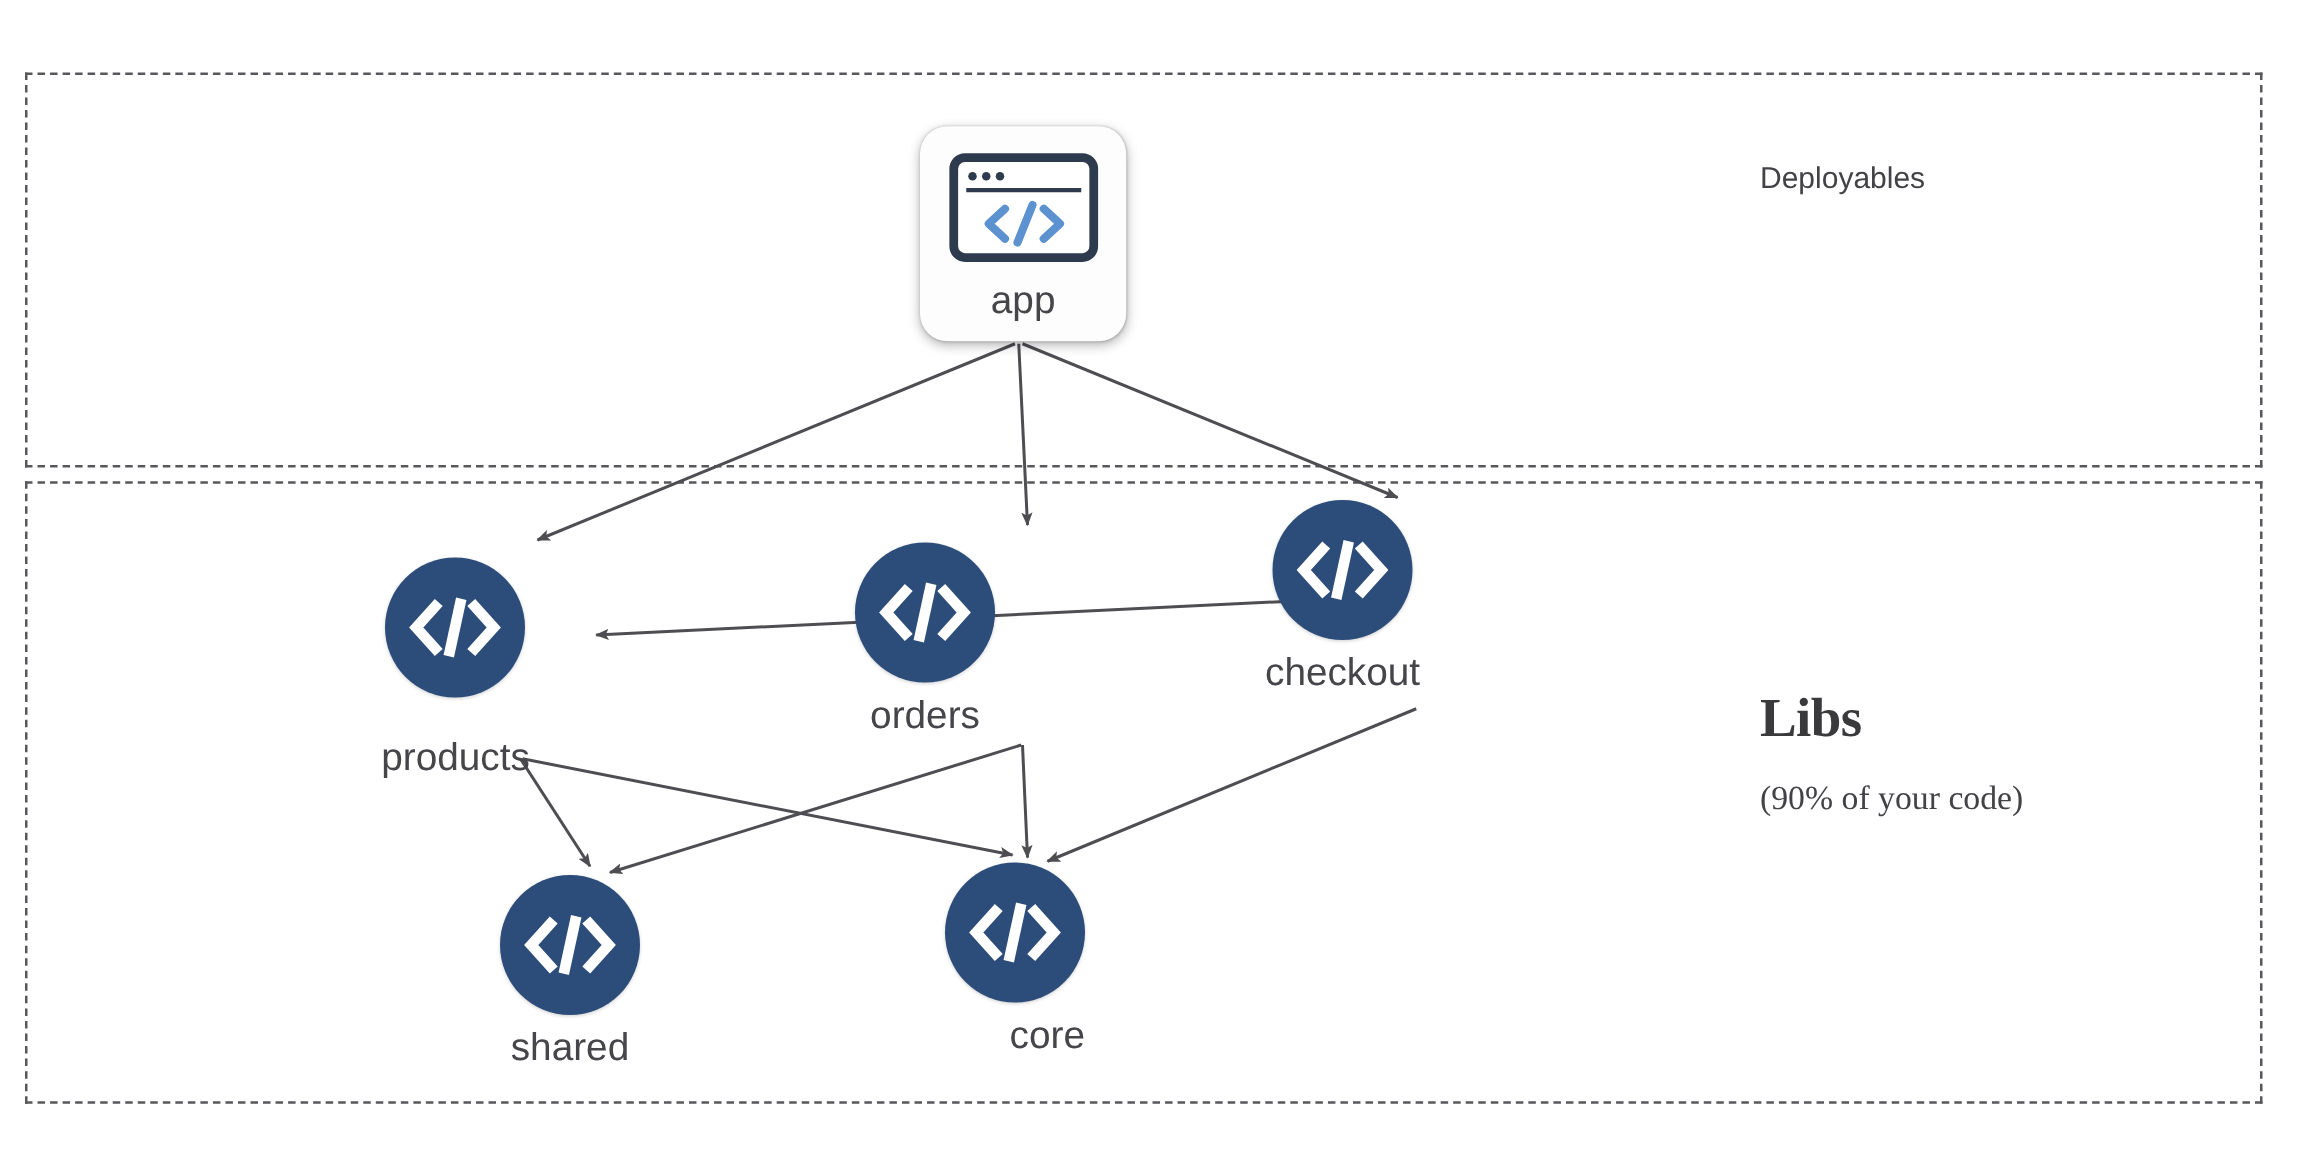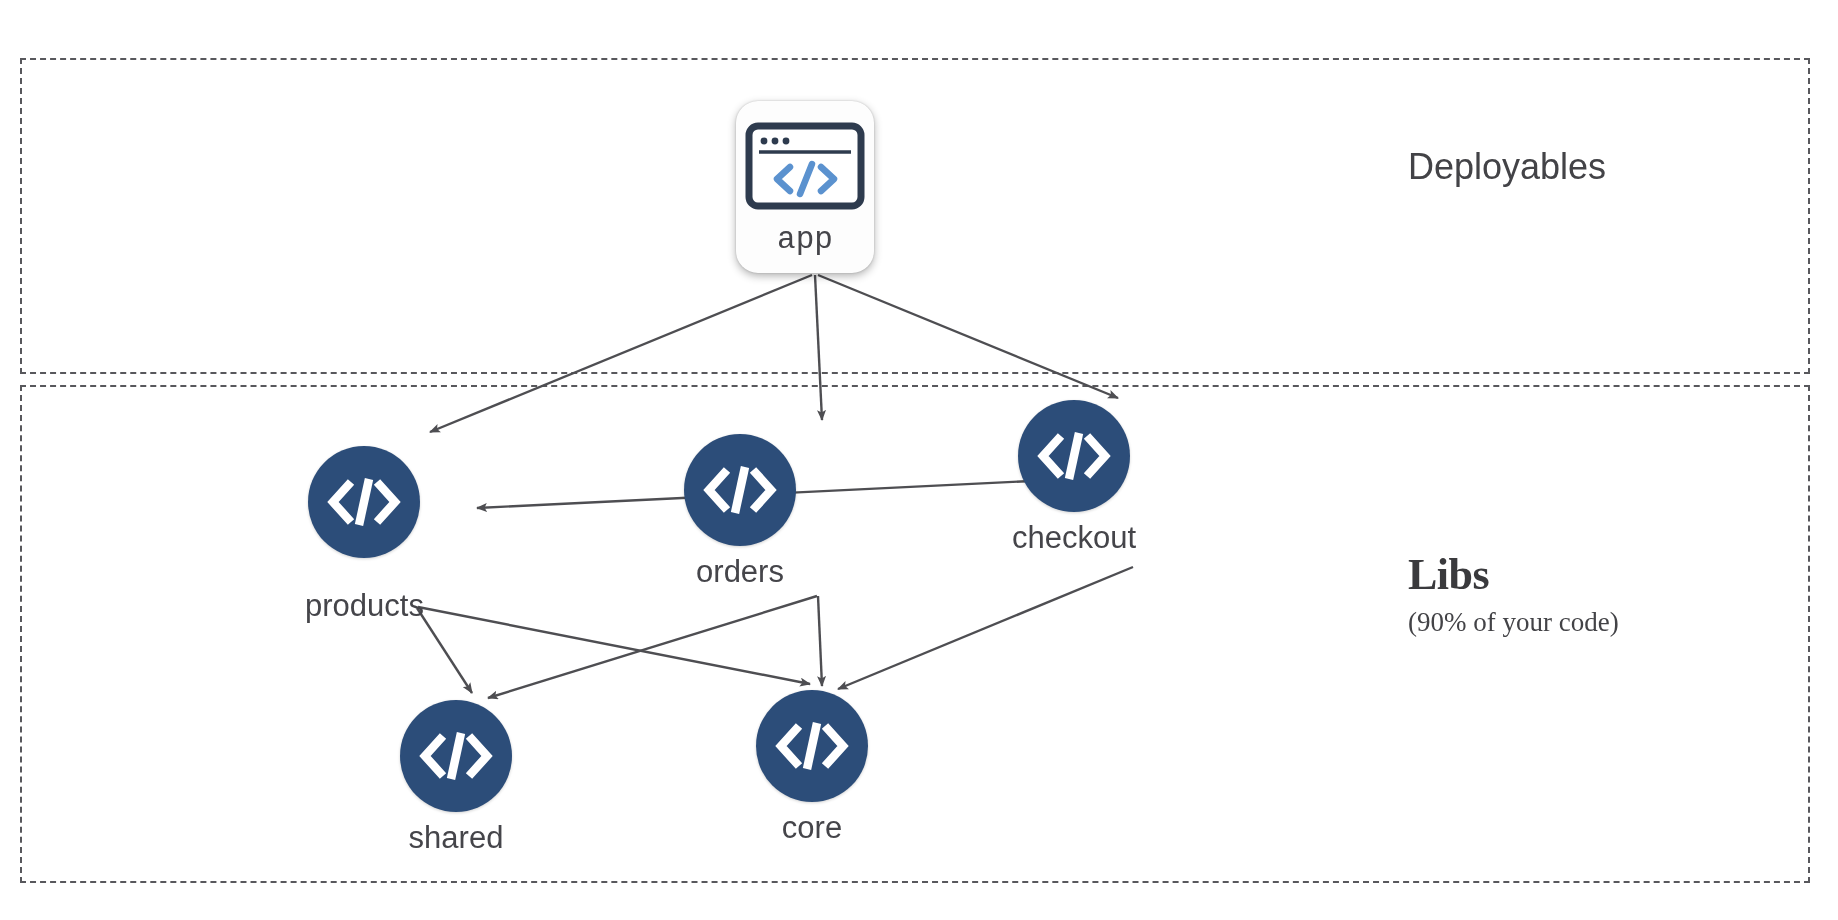--- a/index.html
+++ b/index.html
@@ -33,27 +33,27 @@
     line-height: 1.05;
   }
   .zone-title {
     font-size: 44px;
     font-weight: bold;
     letter-spacing: -0.5px;
     display: block;
     color: #3a3a3d;
   }
   .zone-sub {
-    font-size: 36px;
+    font-size: 24px;
     font-weight: normal;
     display: block;
-    margin-top: 18px;
+    margin-top: 0;
     color: #434347;
   }
-  .zone-sub-small { font-size: 27px; margin-top: 10px; }
+  .zone-sub-small { font-size: 27px; margin-top: 26px; }
   #label-apps { left: 1408px; top: 130px; }
   #label-libs { left: 1408px; top: 552px; font-family: Liberation Serif, serif; }
 
   
   #edges {
     position: absolute;
     left: 0; top: 0;
     width: 1838px;
     height: 920px;
     pointer-events: none;
@@ -62,32 +62,31 @@
     stroke: #4e4e52;
     stroke-width: 2.4;
     fill: none;
   }
 
   
   #node-app {
     position: absolute;
     left: 736px;
     top: 101px;
-    width: 138px;
+    width: 165px;
     height: 172px;
     background: #fdfdfd;
     border-radius: 22px;
     box-shadow: 0 3px 9px rgba(0,0,0,0.30), 0 0 2px rgba(0,0,0,0.20);
     display: flex;
     flex-direction: column;
     align-items: center;
     justify-content: flex-start;
     padding-top: 21px;
     box-sizing: border-box;
-    font-family: Liberation Mono, monospace;
   }
   .browser-icon {
     width: 120px;
     height: 88px;
   }
   #app-label {
     font-size: 31px;
     color: #45454a;
     margin-top: 9px;
     line-height: 1;
@@ -116,21 +115,21 @@
     font-size: 31px;
     color: #45454a;
     white-space: nowrap;
     line-height: 1.05;
   }
 
   #node-products { left: 305px; top: 446px; gap: 22px; }
   #node-orders   { left: 684px; top: 434px; text-align: center; }
   #node-checkout { left: 1012px; top: 400px; }
   #node-shared   { left: 400px; top: 700px; }
-  #node-core     { left: 756px; top: 690px; }
+  #node-core     { left: 756px; top: 690px; align-items: flex-end; }
 </style>
 </head>
 <body>
 
 <div id="canvas">
 
   <div class="zone" id="zone-apps"></div>
   <div class="zone" id="zone-libs"></div>
 
   <div class="zone-label" id="label-apps">

